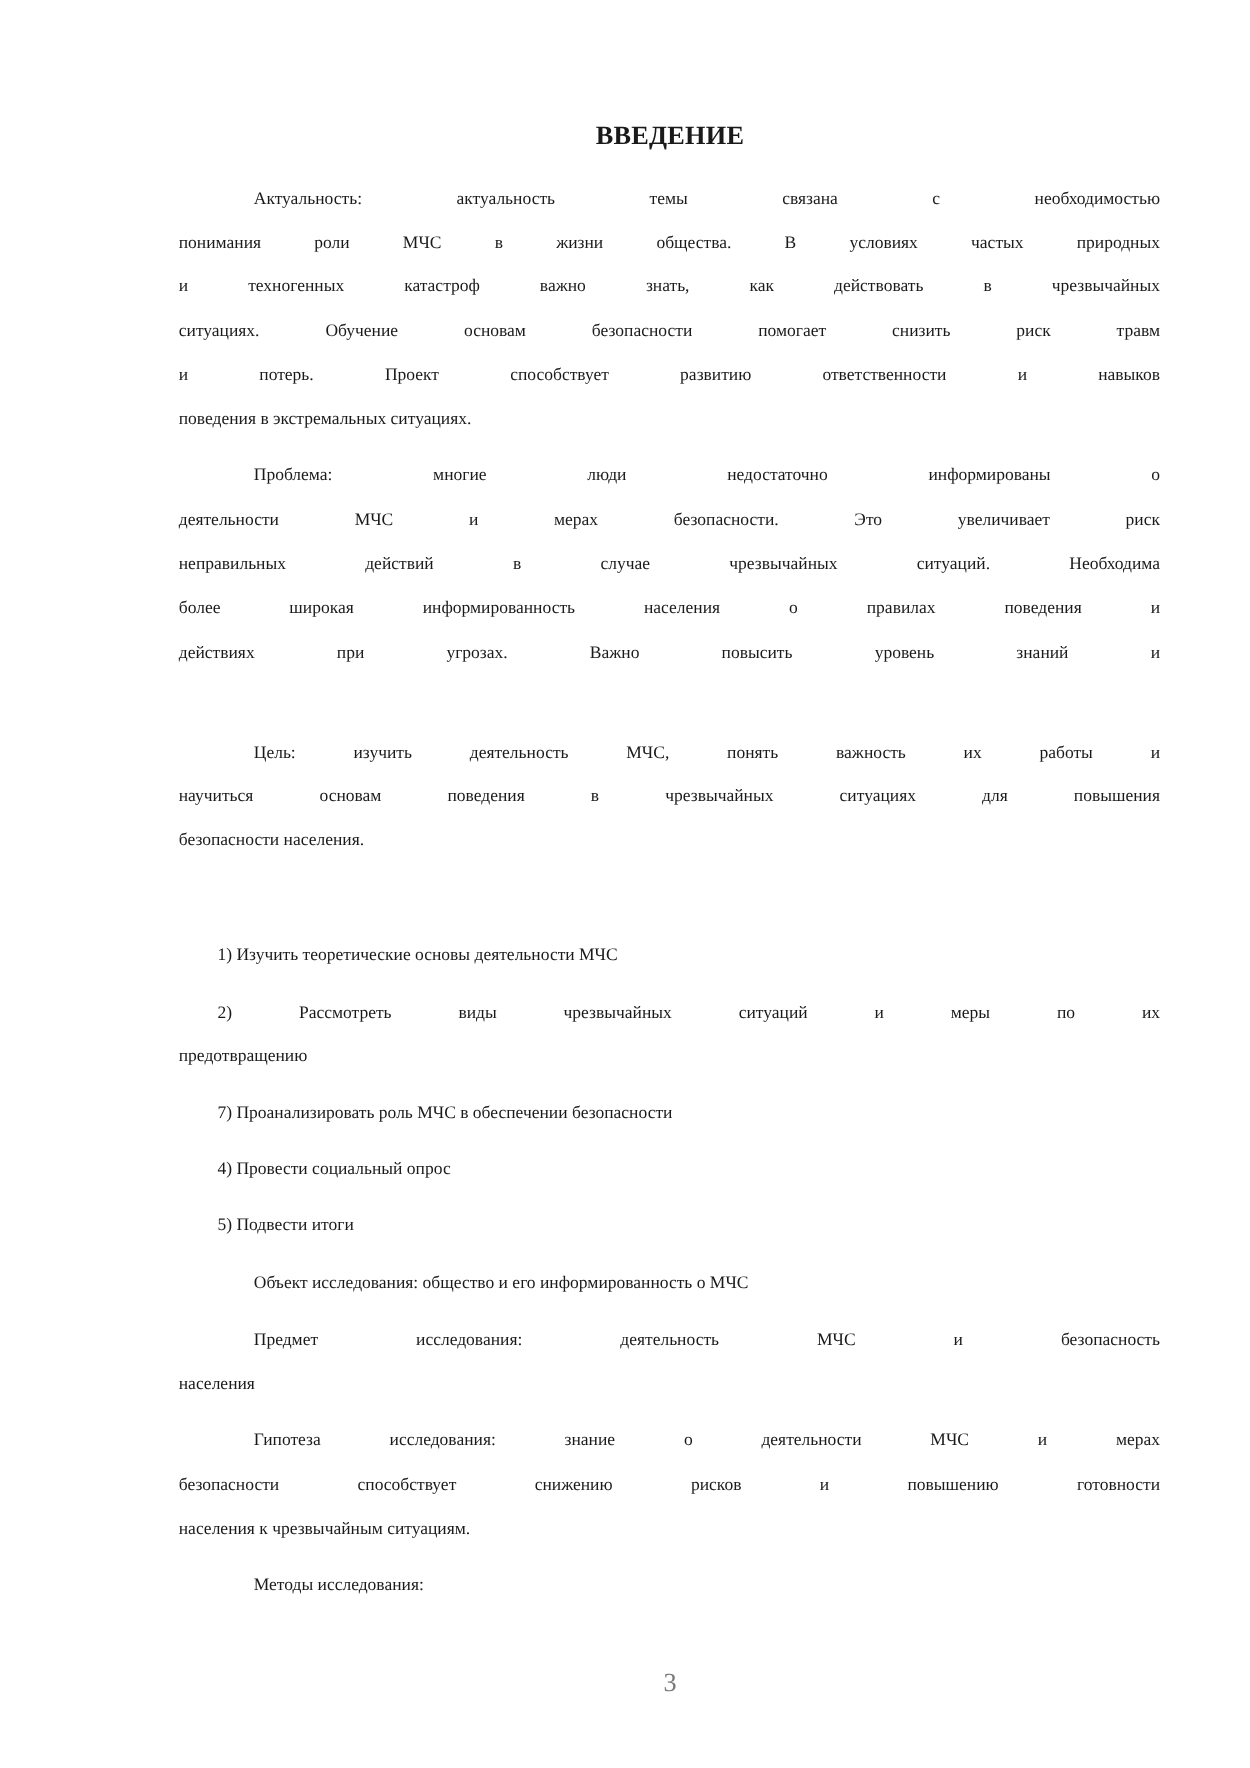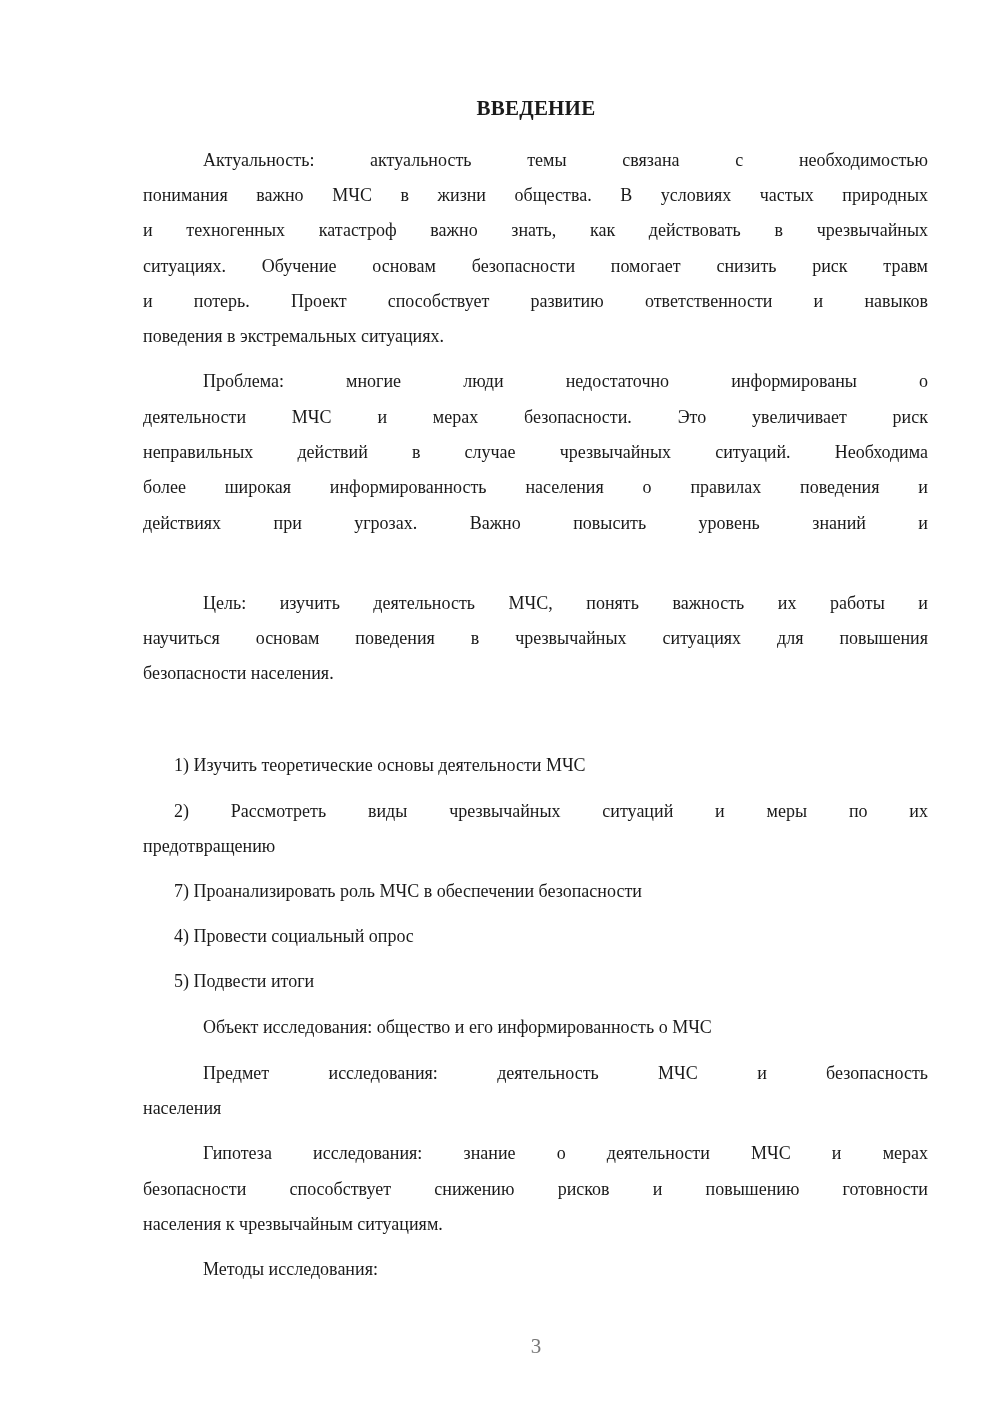--- a/index.html
+++ b/index.html
@@ -1,36 +1,36 @@
 <!DOCTYPE html>
 <html><head>
 <meta charset="utf-8">
 <style>
   html, body { margin: 0; padding: 0; background: #ffffff; }
   body { width: 1000px; height: 1414px; position: relative; overflow: hidden;
          font-family: "Liberation Serif", "DejaVu Serif", serif; color: #1a1a1a; }
   .page { position: absolute; left: 0; top: 0; width: 1000px; height: 1028px; }
   .heading { position: absolute; top: 96px; left: 0; width: 1072px; text-align: center;
              font-weight: bold; font-size: 21px; letter-spacing: 0.2px; }
-  .line { position: absolute; left: 143px; width: 785px; font-size: 18px; line-height: 28px;
+  .line { position: absolute; left: 143px; width: 785px; font-size: 14px; line-height: 28px;
           white-space: nowrap; }
   .just { text-align: justify; text-align-last: justify; }
   .ind { left: 203px; width: 725px; }
   .ind2 { left: 174px; width: 754px; }
   .pagenum { position: absolute; top: 1334px; left: 0; width: 1072px; text-align: center;
              font-size: 21px; color: #777; }
 </style>
 </head>
 <body>
 
 <div class="page">
   <div class="heading">ВВЕДЕНИЕ</div>
 
   <div class="line ind just" style="top:146px">Актуальность: актуальность темы связана с необходимостью</div>
-  <div class="line just" style="top:181px">понимания важно МЧС в жизни общества. В условиях частых природных</div>
+  <div class="line just" style="top:181px">понимания роли МЧС в жизни общества. В условиях частых природных</div>
   <div class="line just" style="top:216px">и техногенных катастроф важно знать, как действовать в чрезвычайных</div>
   <div class="line just" style="top:252px">ситуациях. Обучение основам безопасности помогает снизить риск травм</div>
   <div class="line just" style="top:287px">и потерь. Проект способствует развитию ответственности и навыков</div>
   <div class="line" style="top:322px">поведения в экстремальных ситуациях.</div>
 
   <div class="line ind just" style="top:367px">Проблема: многие люди недостаточно информированы о</div>
   <div class="line just" style="top:403px">деятельности МЧС и мерах безопасности. Это увеличивает риск</div>
   <div class="line just" style="top:438px">неправильных действий в случае чрезвычайных ситуаций. Необходима</div>
   <div class="line just" style="top:473px">более широкая информированность населения о правилах поведения и</div>
   <div class="line just" style="top:509px">действиях при угрозах. Важно повысить уровень знаний и</div>

